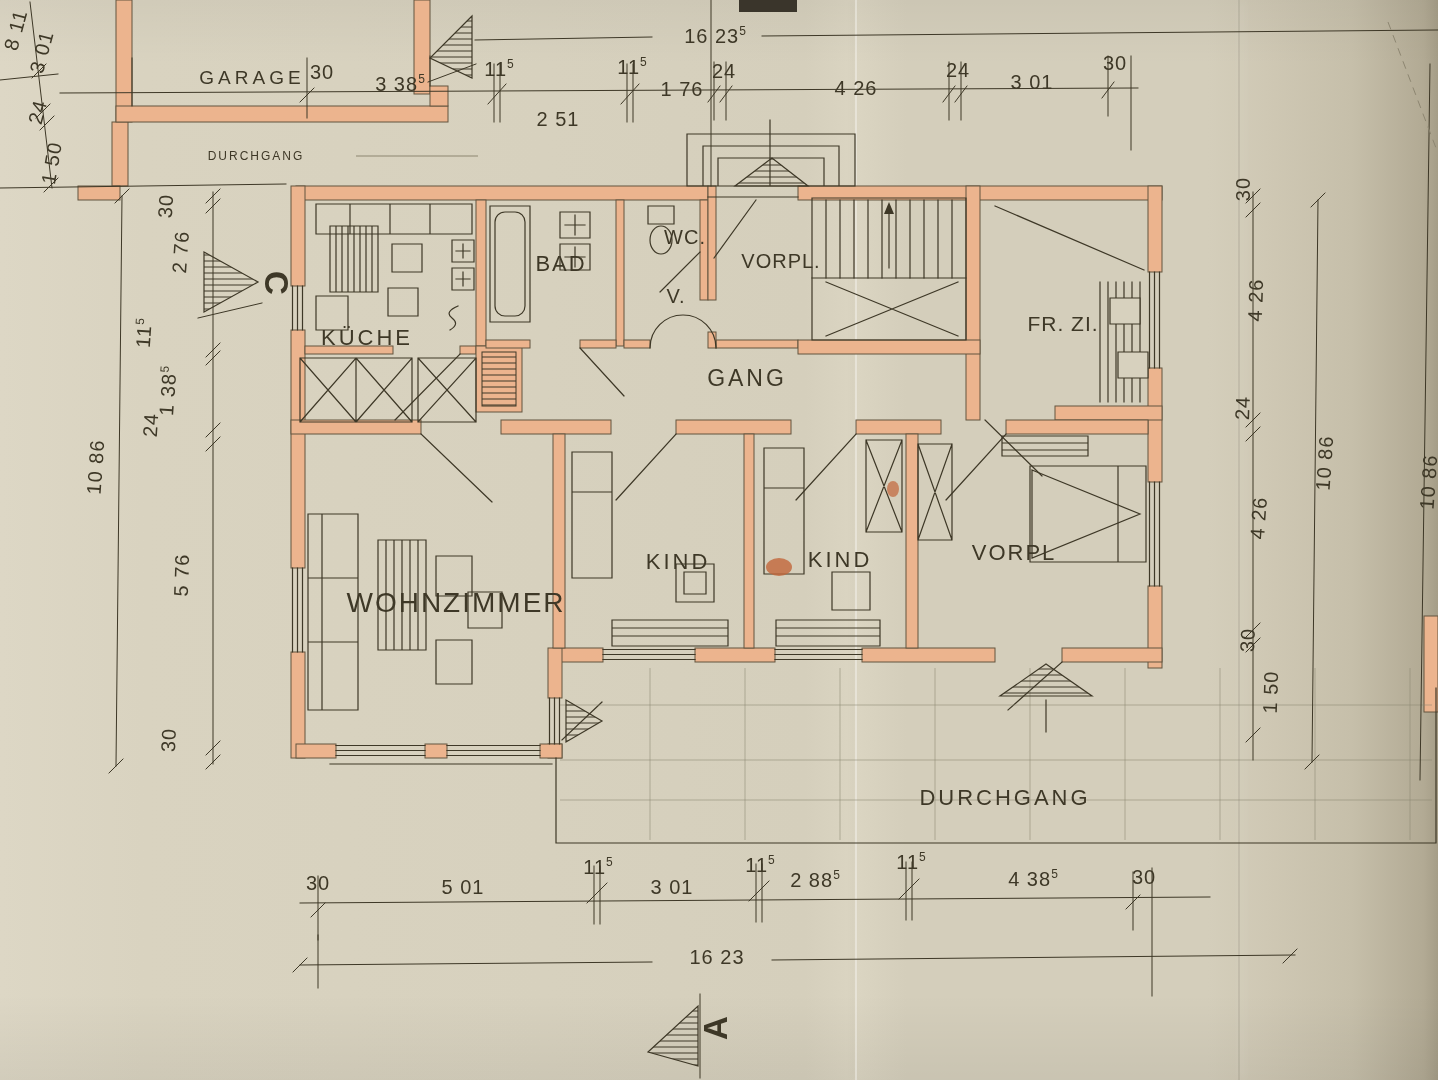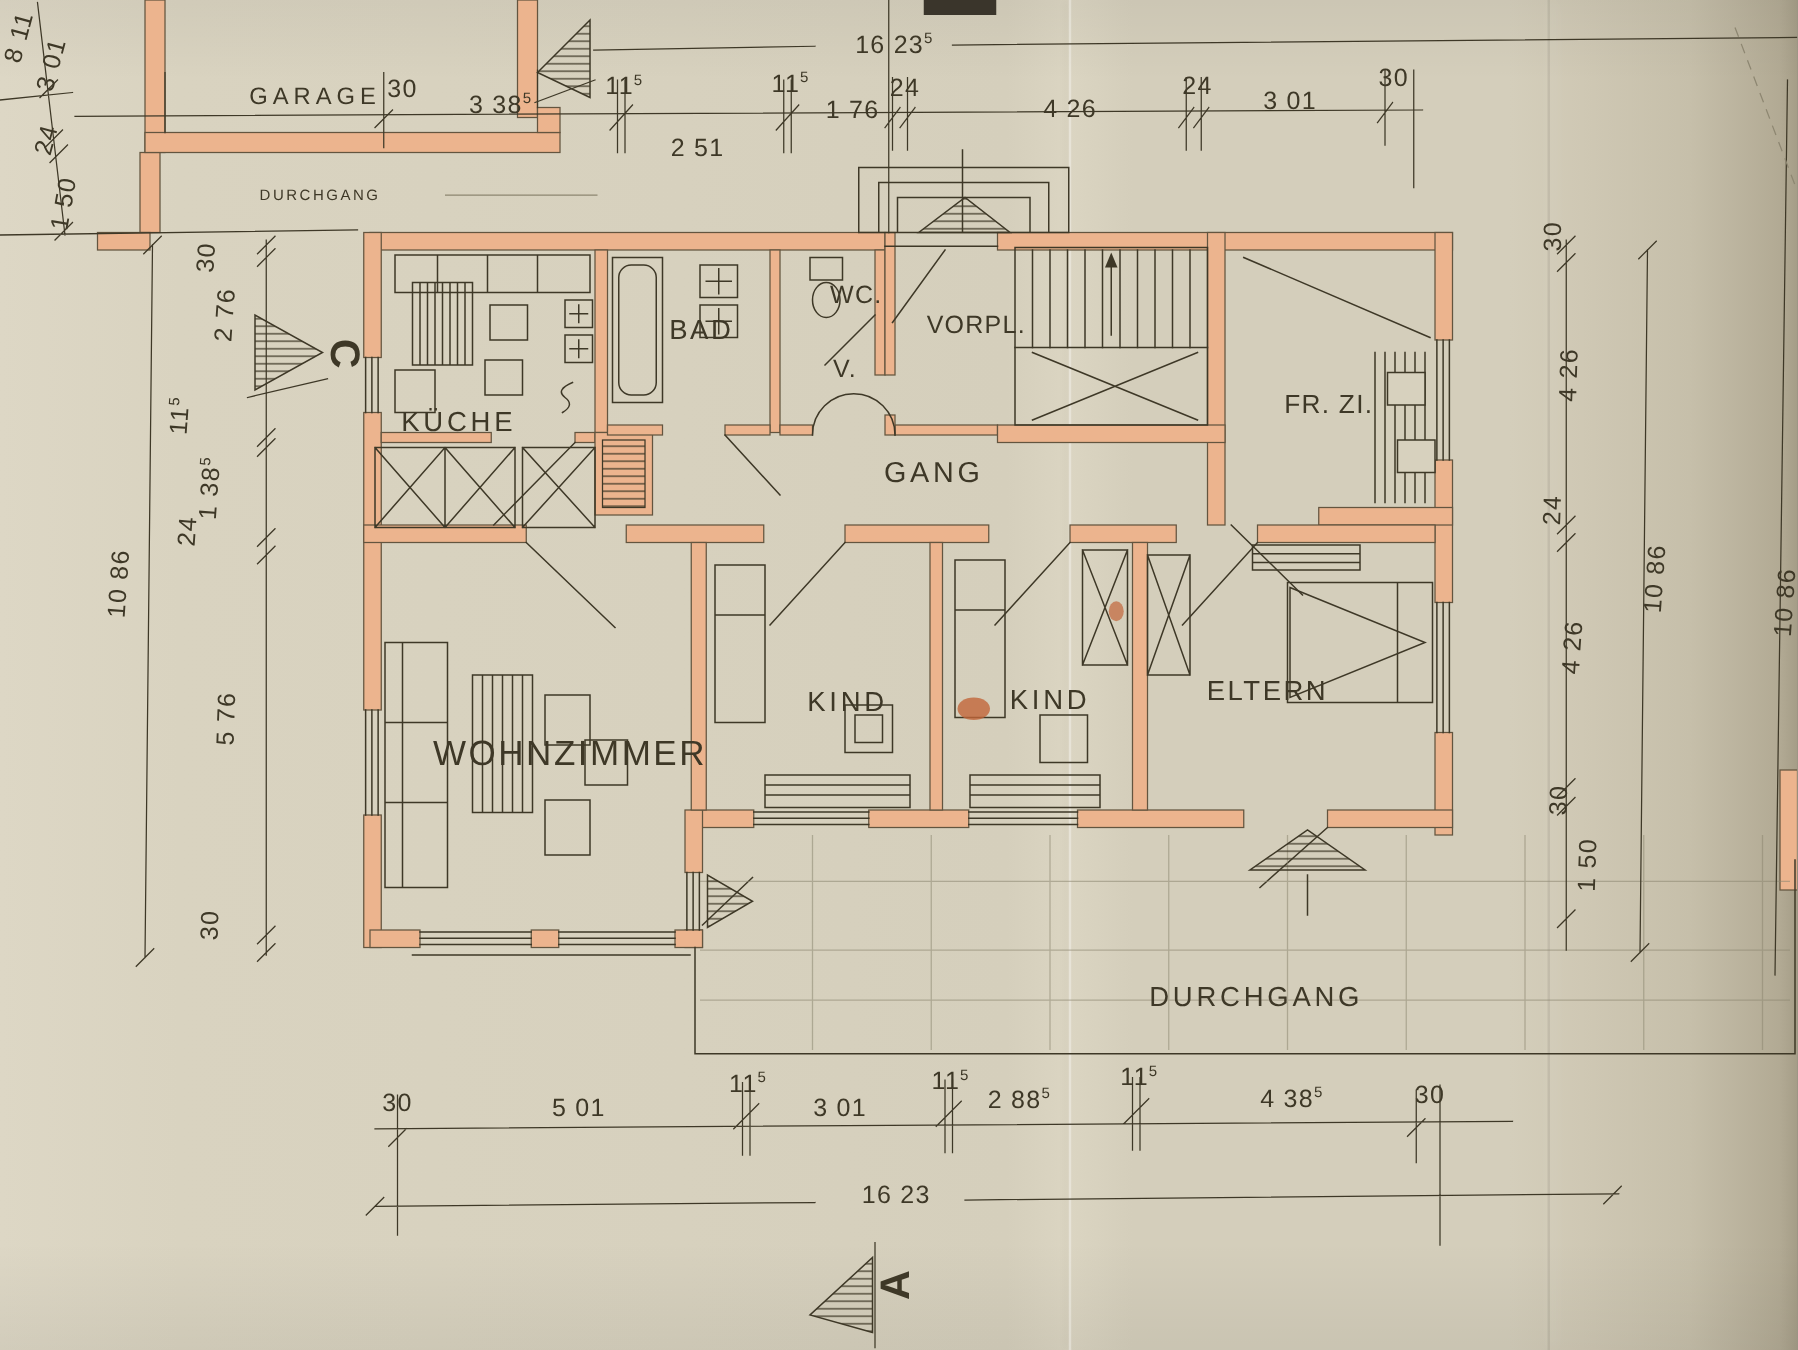--- a/index.html
+++ b/index.html
@@ -227,21 +227,21 @@
       <div class="lbl room" style="left: 367px; top: 338px; font-size: 22px; letter-spacing: 3px; transform: translate(-50%, -50%) rotate(0deg);">KÜCHE</div>
       <div class="lbl room" style="left: 561px; top: 264px; font-size: 22px; letter-spacing: 2px; transform: translate(-50%, -50%) rotate(0deg);">BAD</div>
       <div class="lbl room" style="left: 685px; top: 237px; font-size: 20px; letter-spacing: 1px; transform: translate(-50%, -50%) rotate(0deg);">WC.</div>
       <div class="lbl room" style="left: 781px; top: 261px; font-size: 20px; letter-spacing: 1px; transform: translate(-50%, -50%) rotate(0deg);">VORPL.</div>
       <div class="lbl room" style="left: 676px; top: 296px; font-size: 20px; letter-spacing: 1px; transform: translate(-50%, -50%) rotate(0deg);">V.</div>
       <div class="lbl room" style="left: 747px; top: 378px; font-size: 23px; letter-spacing: 3px; transform: translate(-50%, -50%) rotate(0deg);">GANG</div>
       <div class="lbl room" style="left: 1063px; top: 324px; font-size: 21px; letter-spacing: 1px; transform: translate(-50%, -50%) rotate(0deg);">FR. ZI.</div>
       <div class="lbl room" style="left: 456px; top: 603px; font-size: 28px; letter-spacing: 2px; transform: translate(-50%, -50%) rotate(0deg);">WOHNZIMMER</div>
       <div class="lbl room" style="left: 678px; top: 562px; font-size: 22px; letter-spacing: 3px; transform: translate(-50%, -50%) rotate(0deg);">KIND</div>
       <div class="lbl room" style="left: 840px; top: 560px; font-size: 22px; letter-spacing: 3px; transform: translate(-50%, -50%) rotate(0deg);">KIND</div>
-      <div class="lbl room" style="left: 1014px; top: 553px; font-size: 22px; letter-spacing: 2px; transform: translate(-50%, -50%) rotate(0deg);">ELTERN</div>
+      <div class="lbl room" style="left: 1014px; top: 553px; font-size: 22px; letter-spacing: 2px; transform: translate(-50%, -50%) rotate(0deg);">VORPL</div>
       <div class="lbl room" style="left: 1005px; top: 798px; font-size: 22px; letter-spacing: 3px; transform: translate(-50%, -50%) rotate(0deg);">DURCHGANG</div>
       <div class="lbl marker" style="left: 276px; top: 283px; transform: translate(-50%, -50%) rotate(90deg);">C</div>
       <div class="lbl marker" style="left: 716px; top: 1028px; transform: translate(-50%, -50%) rotate(-90deg);">A</div>
       <div class="lbl dim" style="left: 322px; top: 72px; transform: translate(-50%, -50%) rotate(0deg);">30</div>
       <div class="lbl dim" style="left: 400px; top: 84px; transform: translate(-50%, -50%) rotate(0deg);">3 38<sup>5</sup></div>
       <div class="lbl dim" style="left: 499px; top: 69px; transform: translate(-50%, -50%) rotate(0deg);">11<sup>5</sup></div>
       <div class="lbl dim" style="left: 558px; top: 88px; transform: translate(-50%, -50%) rotate(0deg); margin-top: 31px;">2 51</div>
       <div class="lbl dim" style="left: 632px; top: 67px; transform: translate(-50%, -50%) rotate(0deg);">11<sup>5</sup></div>
       <div class="lbl dim" style="left: 682px; top: 89px; transform: translate(-50%, -50%) rotate(0deg);">1 76</div>
       <div class="lbl dim" style="left: 724px; top: 71px; transform: translate(-50%, -50%) rotate(0deg);">24</div>

